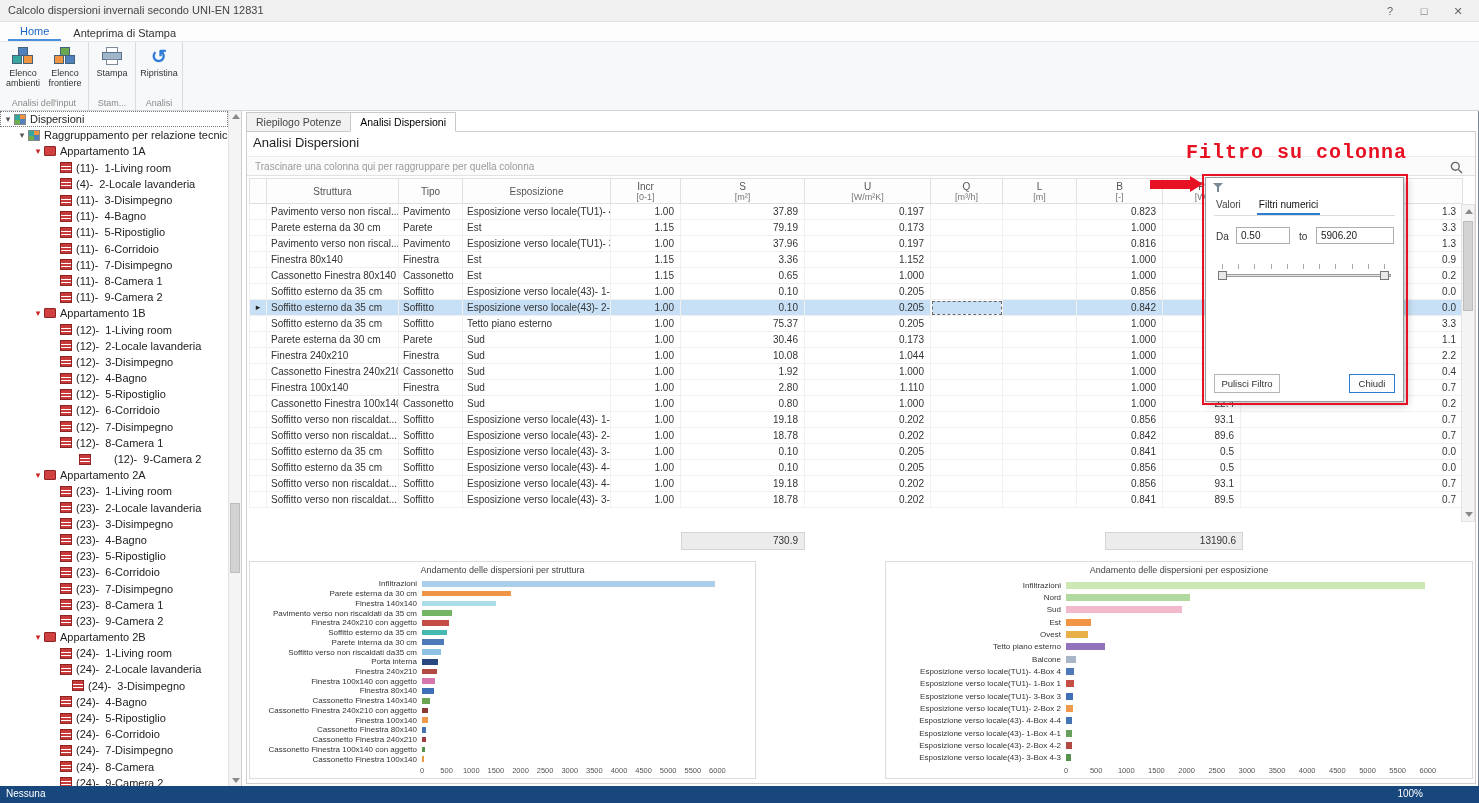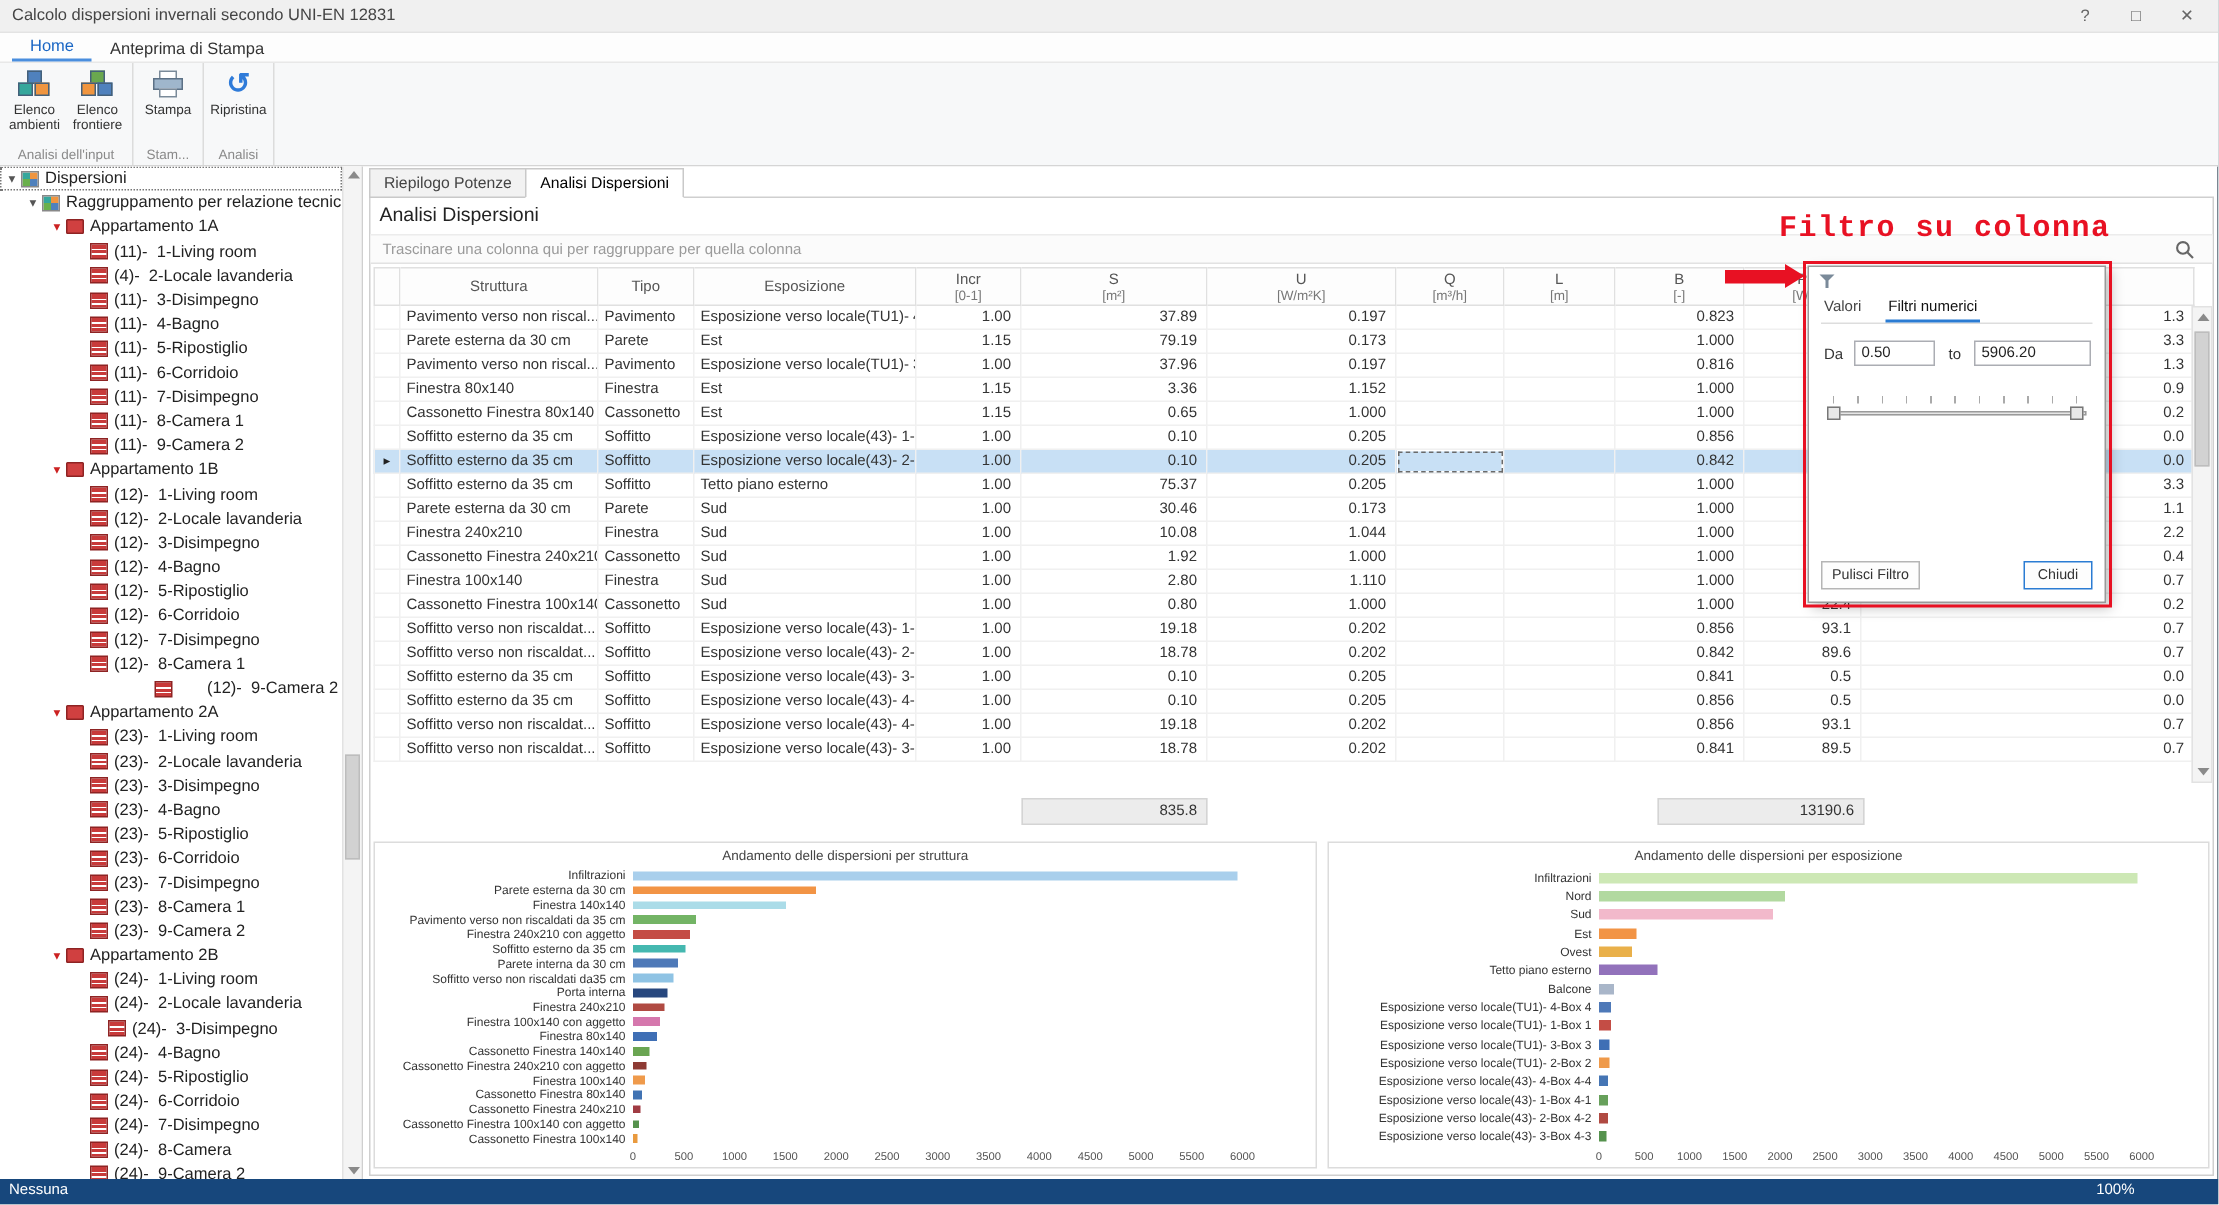--- a/index.html
+++ b/index.html
@@ -82,21 +82,21 @@
   .vscroll .sthumb{position:absolute;left:1px;right:1px;top:16px;height:90px;background:#d2d2d2;border:1px solid #bdbdbd;}
 
   .summary{position:absolute;left:2px;top:400px;height:18px;right:14px;}
   .sumbox{position:absolute;top:0;height:18px;background:#ececec;border:1px solid #d4d4d4;font-size:10px;color:#333;text-align:right;padding:2px 6px 0 0;}
   .sumbox.s{left:432px;width:124px;}
   .sumbox.p{left:856px;width:138px;}
 
   
   .charts{position:absolute;left:2px;top:429px;bottom:4px;right:2px;}
   .chart-panel{position:absolute;top:0;bottom:0;border:1px solid #dcdcdc;background:#fff;}
-  .chart-panel.left{left:0;width:629px;}
+  .chart-panel.left{left:0;width:507px;}
   .chart-panel.right{left:636px;right:0;}
   .ctitle{position:absolute;top:3px;left:0;right:0;text-align:center;font-size:9px;color:#444;}
   .cbody{position:absolute;left:4px;right:8px;top:17px;bottom:14px;display:flex;flex-direction:column;justify-content:space-between;}
   .crow{flex:1;display:flex;align-items:center;min-height:0;}
   .clabel{text-align:right;font-size:8px;color:#333;padding-right:5px;white-space:nowrap;overflow:hidden;flex:none;}
   .ctrack{flex:1;position:relative;height:100%;display:flex;align-items:center;}
   .cbar{height:58%;max-height:8px;min-height:4px;}
   .cxaxis{position:absolute;bottom:1px;right:8px;height:11px;}
   .ctick{position:absolute;top:0;transform:translateX(-50%);font-size:7.5px;color:#555;}
 
@@ -295,21 +295,21 @@
         <div class="trow" style="padding-left: 48px;">
           <span class="chev hide">▾</span>
           <span class="ticon icon-room"></span>
           <span class="tlabel">(12)-  7-Disimpegno</span>
         </div>
         <div class="trow" style="padding-left: 48px;">
           <span class="chev hide">▾</span>
           <span class="ticon icon-room"></span>
           <span class="tlabel">(12)-  8-Camera 1</span>
         </div>
-        <div class="trow" style="padding-left: 72px; gap: 19px;">
+        <div class="trow" style="padding-left: 48px; gap: 19px;">
           <span class="chev hide">▾</span>
           <span class="ticon icon-room"></span>
           <span class="tlabel">(12)-  9-Camera 2</span>
         </div>
         <div class="trow" style="padding-left: 32px;">
           <span class="chev red">▾</span>
           <span class="ticon icon-apt"></span>
           <span class="tlabel">Appartamento 2A</span>
         </div>
         <div class="trow" style="padding-left: 48px;">
@@ -741,21 +741,21 @@
             <div class="td tr2" style="width: 78px;">89.5</div>
             <div class="td tr2" style="width: 222px;">0.7</div>
           </div>
         </div>
       <div class="vscroll">
         <div class="sarrow up"></div>
         <div class="sthumb"></div>
         <div class="sarrow down"></div>
       </div>
       <div class="summary">
-        <div class="sumbox s">835.8</div>
+        <div class="sumbox s">730.9</div>
         <div class="sumbox p">13190.6</div>
       </div>
       <div class="charts">
         <div class="chart-panel left">
           <div class="ctitle">Andamento delle dispersioni per struttura</div>
           <div class="cbody crows">
               <div class="crow">
                 <span class="clabel" style="width: 168px;">Infiltrazioni</span>
                 <span class="ctrack">
                   <span class="cbar" style="width: 90.1515%; background: rgb(169, 207, 236);"></span>

